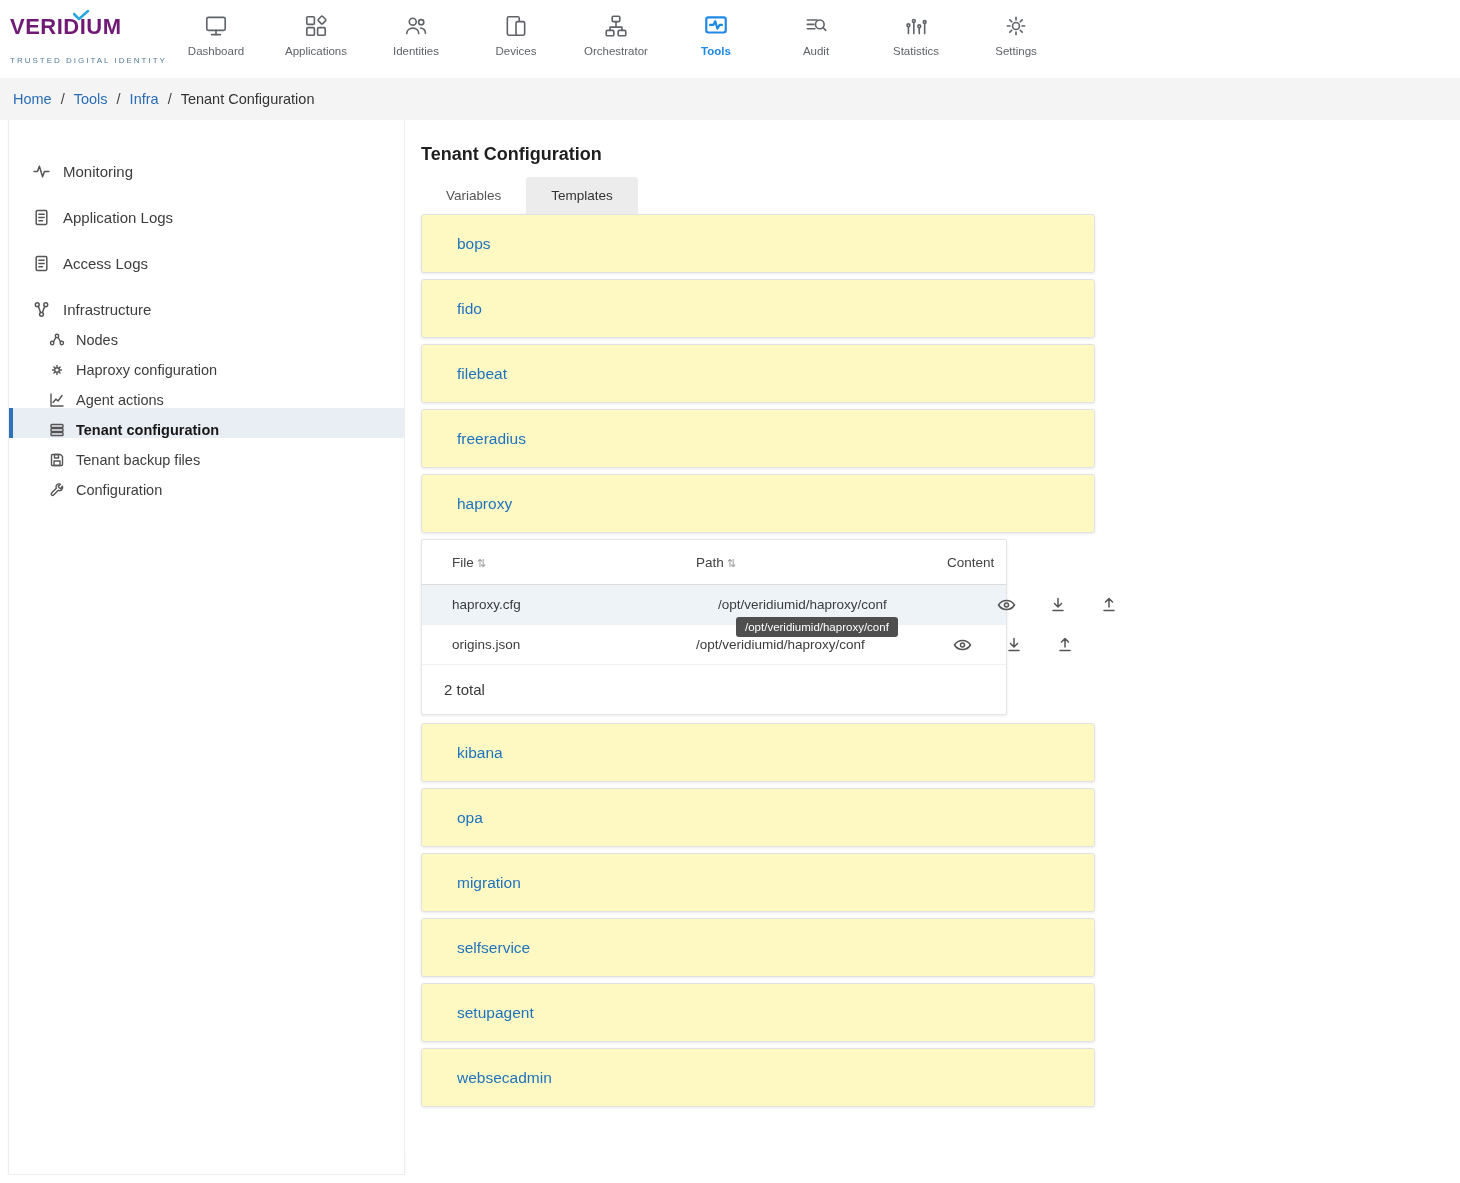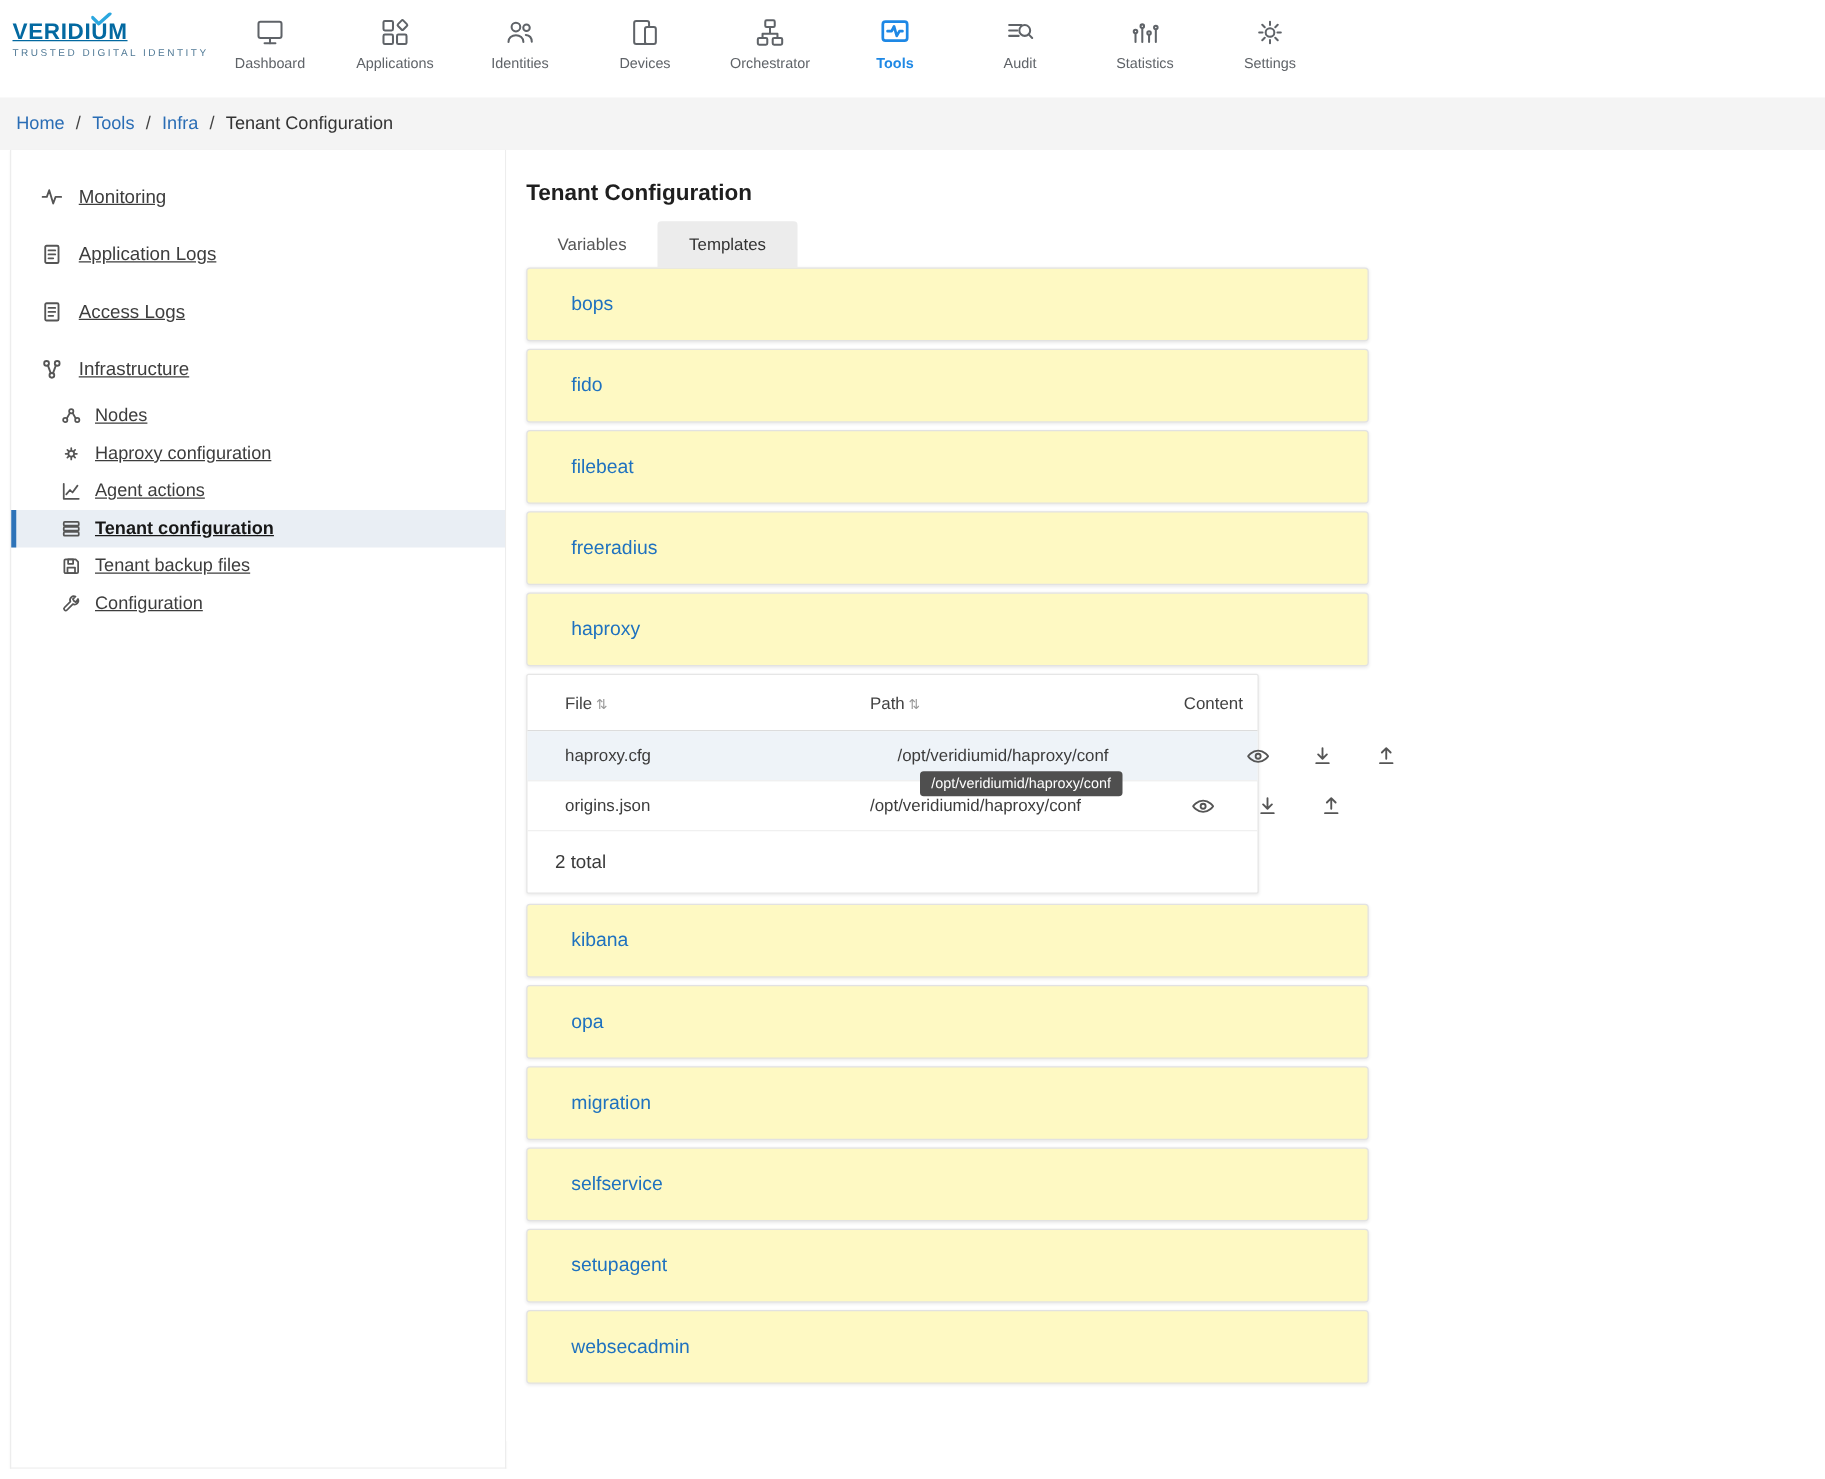--- a/index.html
+++ b/index.html
@@ -1,43 +1,43 @@
 <!DOCTYPE html>
 <html><head>
 <meta charset="utf-8">
 <style>
   * { box-sizing: border-box; }
   body { margin:0; width:1460px; font-family:"Liberation Sans","DejaVu Sans",sans-serif; color:#333; background:#fff; }
 
   
   .topbar { height:78px; display:flex; align-items:flex-start; background:#fff; }
   .logo { position:relative; margin:16px 0 0 10px; width:150px; cursor:pointer; flex:none; }
-  .logo-text { font-size:18px; font-weight:700; color:#0369a1; letter-spacing:0.5px; line-height:1;text-decoration:underline; }
+  .logo-text { font-size:22px; font-weight:700; color:#701a75; letter-spacing:0.5px; line-height:1; }
   .logo-check { position:absolute; top:-6px; left:63px; }
-  .logo-tagline { font-size:8px; color:#517a96; letter-spacing:2.0px; margin-top:4px; white-space:nowrap; }
+  .logo-tagline { font-size:8px; color:#517a96; letter-spacing:2.0px; margin-top:18px; white-space:nowrap; }
   .mainnav { display:flex; margin-left:6px; }
   .nav-item { width:100px; display:flex; flex-direction:column; align-items:center; padding-top:12px; cursor:pointer; }
   .nav-icon { height:28px; display:flex; align-items:center; justify-content:center; }
   .nav-icon svg { stroke:#5f6368; fill:none; stroke-width:1.5; stroke-linecap:round; stroke-linejoin:round; }
   .nav-label { font-size:11.5px; color:#5f6368; margin-top:5px; }
   .nav-item.active .nav-icon svg { stroke:#1e88e5; stroke-width:2; }
   .nav-item.active .nav-label { color:#1e88e5; font-weight:700; }
 
   
   .breadcrumb { height:42px; background:#f4f4f4; display:flex; align-items:center; padding-left:13px; font-size:14.5px; gap:9px; }
   .breadcrumb a { color:#2a6db5; text-decoration:none; cursor:pointer; }
   .breadcrumb .sep { color:#444; }
   .breadcrumb .current { color:#333; }
 
   
   .layout { display:flex; align-items:flex-start; }
 
   
   .sidebar { width:397px; flex:none; margin-left:8px; border:1px solid #ededed; border-top:none; min-height:1055px; padding-top:14px; background:#fff; box-shadow:0 1px 2px rgba(0,0,0,0.05); }
-  .side-item { display:flex; align-items:center; gap:13px; height:46px; padding-left:24px; font-size:15px; color:#3d3d3d; cursor:pointer;text-decoration:underline; }
+  .side-item { display:flex; align-items:flex-end; gap:13px; height:46px; padding-left:24px; font-size:15px; color:#3d3d3d; cursor:pointer; }
   .side-item svg { stroke:#555; fill:none; stroke-width:1.4; stroke-linecap:round; stroke-linejoin:round; flex:none; }
   .side-sub .side-item { height:30px; padding-left:40px; font-size:14.5px; gap:11px; }
   .side-sub .side-item.active { background:#e9eef4; border-left:4px solid #2e73b8; padding-left:36px; font-weight:700; color:#171717; }
 
   
   .content { flex:1; padding:16px 0 40px 16px; background:#fff; }
   .page-title { font-size:18px; font-weight:700; color:#1f1f1f; margin:8px 0 12px; }
   .tabs { display:flex;align-items:center; }
   .tab { padding:11px 25px; font-size:13.5px; color:#555; cursor:pointer; }
   .tab.active { background:#ececec; color:#333; border-radius:3px 3px 0 0; }

